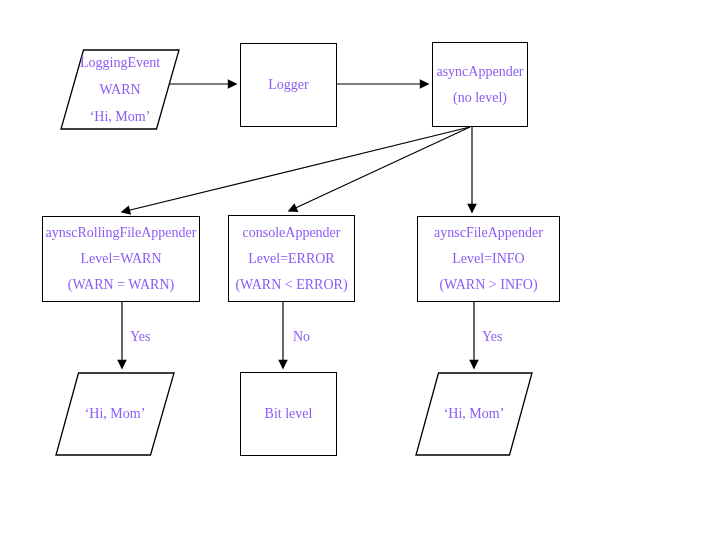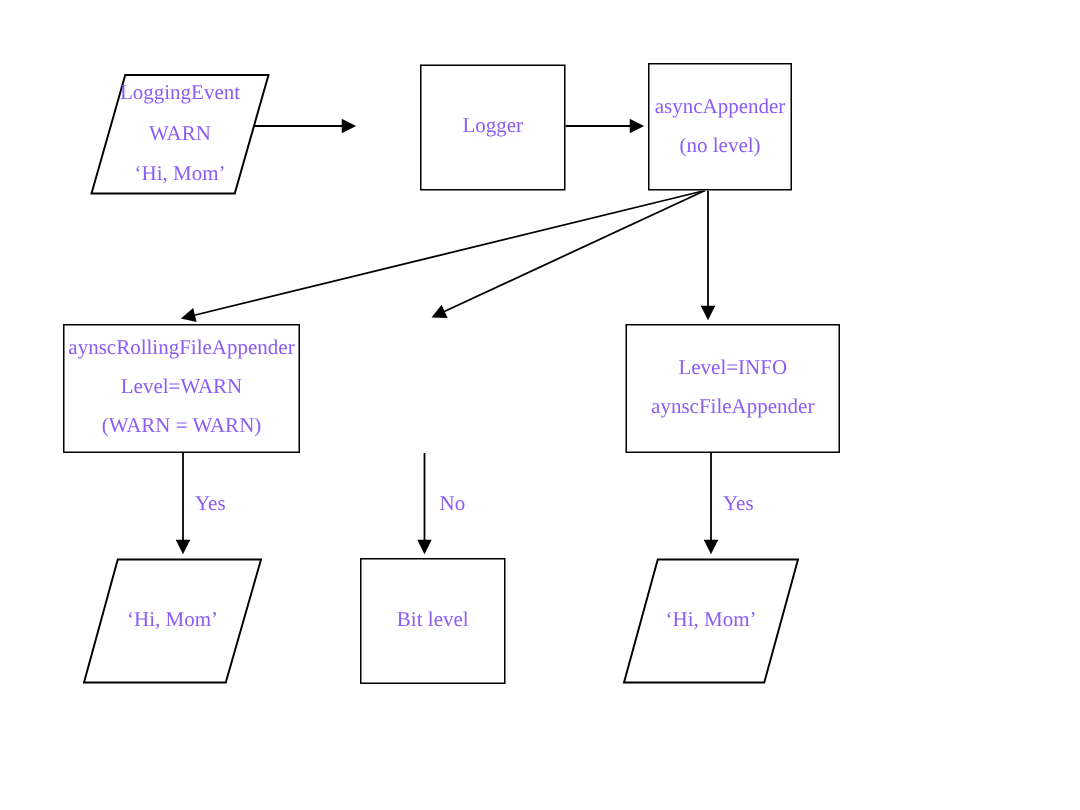--- a/index.html
+++ b/index.html
@@ -48,46 +48,54 @@
     <svg class="shape-svg" width="120" height="81">
       <polygon points="23.5,1 119,1 96.5,80 1,80" fill="#fff" stroke="#000" stroke-width="1.3"></polygon>
     </svg>
     <div class="node-text tight">
       <div>LoggingEvent</div>
       <div>WARN</div>
       <div>‘Hi, Mom’</div>
     </div>
   </div>
 
-  <div class="node rect-node" style="left:240px; top:43px; width:97px; height:84px;margin-left:40px;">
+  <div class="node rect-node" style="left:240px; top:43px; width:97px; height:84px;">
     <div class="node-text">
       <div>Logger</div>
     </div>
   </div>
 
   <div class="node rect-node" style="left:432px; top:42px; width:96px; height:85px;">
     <div class="node-text">
       <div>asyncAppender</div>
       <div>(no level)</div>
     </div>
   </div>
 
   <div class="node rect-node" style="left:42px; top:216px; width:158px; height:86px;">
     <div class="node-text">
       <div>aynscRollingFileAppender</div>
       <div>Level=WARN</div>
       <div>(WARN = WARN)</div>
     </div>
   </div>
 
+  <div class="node rect-node" style="left:228px; top:215px; width:127px; height:87px;">
+    <div class="node-text">
+      <div>consoleAppender</div>
+      <div>Level=ERROR</div>
+      <div>(WARN &lt; ERROR)</div>
+    </div>
+  </div>
 
   <div class="node rect-node" style="left:417px; top:216px; width:143px; height:86px;">
     <div class="node-text">
+      <div>aynscFileAppender</div>
       <div>Level=INFO</div>
-      <div>aynscFileAppender</div>
+      <div>(WARN &gt; INFO)</div>
     </div>
   </div>
 
   <div class="edge-label" style="left:130px; top:329px;">Yes</div>
   <div class="edge-label" style="left:293px; top:329px;">No</div>
   <div class="edge-label" style="left:482px; top:329px;">Yes</div>
 
   <div class="node" style="left:55px; top:372px; width:120px; height:84px;">
     <svg class="shape-svg" width="120" height="84">
       <polygon points="23.5,1 119,1 95.5,83 1,83" fill="#fff" stroke="#000" stroke-width="1.3"></polygon>

